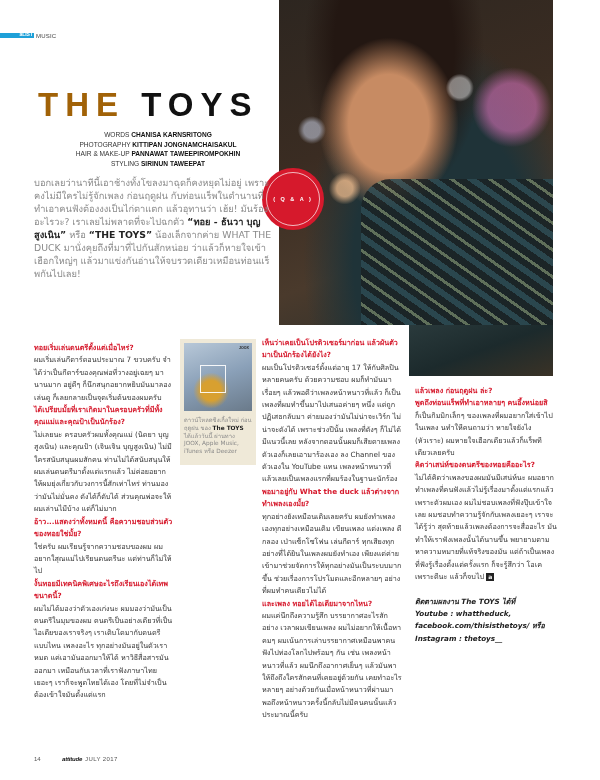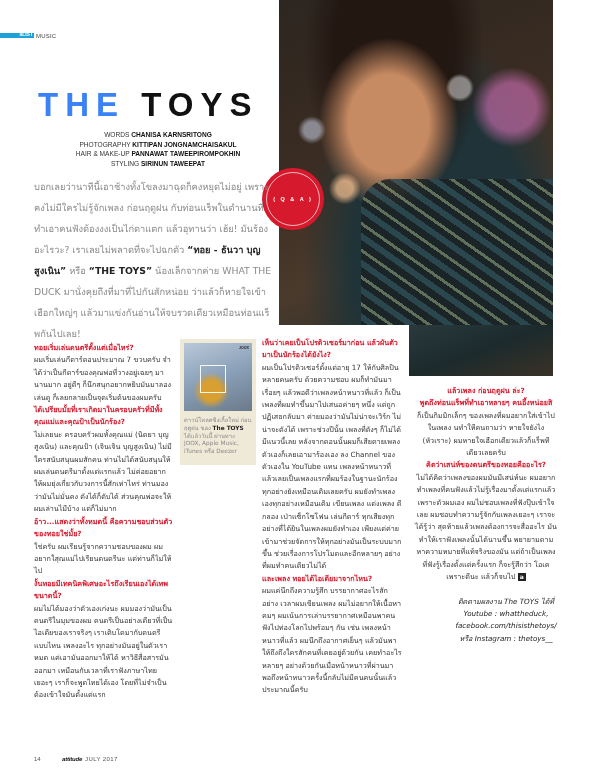--- a/index.html
+++ b/index.html
@@ -5,28 +5,28 @@
   * { box-sizing: border-box; margin: 0; padding: 0; }
   html, body { width: 600px; height: 780px; background: #ffffff; overflow: hidden; }
   body { position: relative; font-family: "DejaVu Sans", sans-serif; color: #333; }
 
   .section-tag { position: absolute; left: 0; top: 31px; height: 9px; display: flex; align-items: center; }
   .section-bar { width: 34px; height: 5px; background: #1ea0d8; position: relative; }
   .section-brand { position: absolute; right: 1px; top: -2px; font-size: 5px; font-weight: bold; color: #fff; font-family: "Liberation Sans", sans-serif; }
   .section-label { font-size: 6px; color: #444; margin-left: 2px; font-family: "Liberation Sans", sans-serif; letter-spacing: 0.2px; }
 
   .title { position: absolute; left: 38px; top: 88px; font-family: "Liberation Sans", sans-serif; font-weight: bold; font-size: 33px; letter-spacing: 7px; line-height: 1; }
-  .title .red { color: #3b82f6; }
+  .title .red { color: #a16207; }
   .title .black { color: #111; text-align: center; }
 
   .credits { position: absolute; left: 38px; top: 130px; width: 240px; text-align: center; font-family: "Liberation Sans", sans-serif; font-size: 6.6px; line-height: 9.5px; color: #333; }
   .credits .role { font-weight: normal; }
   .credits .name { font-weight: bold; color: #111; }
 
-  .intro { position: absolute; left: 34px; top: 176px; width: 238px; font-size: 9.3px; line-height: 21px; color: #8a8a8a; font-family: "DejaVu Sans", sans-serif; }
+  .intro { position: absolute; left: 34px; top: 176px; width: 238px; font-size: 9.3px; line-height: 13px; color: #8a8a8a; font-family: "DejaVu Sans", sans-serif; }
   .intro b { color: #222; }
 
   .photo { position: absolute; left: 279px; top: 0; width: 274px; height: 325px; overflow: hidden;
     background:
       radial-gradient(circle at 66% 27%, rgba(255,255,255,0.45) 0 10px, transparent 14px),
       radial-gradient(circle at 85% 33%, rgba(230,120,200,0.55) 0 24px, transparent 40px),
       radial-gradient(circle at 24% 58%, rgba(255,200,150,0.7) 0 8px, transparent 16px),
       radial-gradient(circle at 12% 40%, rgba(220,230,255,0.5) 0 8px, transparent 14px),
       radial-gradient(ellipse at 40% 38%, #c78b63 0 40px, transparent 70px),
       radial-gradient(ellipse at 42% 15%, #231712 0 60px, transparent 90px),
@@ -40,32 +40,32 @@
 
   .qa-badge { position: absolute; left: 262px; top: 168px; width: 62px; height: 62px; border-radius: 50%; background: #d6192c; display: flex; align-items: center; justify-content: center; }
   .qa-ring { position: absolute; left: 4px; top: 4px; right: 4px; bottom: 4px; border-radius: 50%; border: 0.6px solid rgba(255,255,255,0.7); }
   .qa-text { color: #fff; font-family: "Liberation Sans", sans-serif; font-size: 5.5px; letter-spacing: 2px; font-weight: bold; position: relative; }
 
   .col { position: absolute; font-size: 7.2px; line-height: 12.4px; color: #333; font-family: "DejaVu Sans", sans-serif; }
   .col p { margin: 0; }
   .q { color: #d6192c; font-weight: bold; }
   .col1 { left: 34px; top: 342px; width: 140px; }
   .col2 { left: 262px; top: 337px; width: 140px; }
-  .col3 { left: 415px; top: 385px; width: 142px; text-align: center; }
+  .col3 { left: 415px; top: 385px; width: 142px; }
 
   .album-box { position: absolute; left: 180px; top: 339px; width: 76px; height: 126px; background: #efe9d8; padding: 4px; }
   .album-cover { width: 68px; height: 68px; margin: 0 auto; position: relative;
     background: radial-gradient(circle at 40% 70%, #d8a030 0 10px, transparent 18px), linear-gradient(160deg, #b8c8d8 0%, #8aa0b8 50%, #6a7a8a 100%); }
   .album-jook { position: absolute; right: 3px; top: 3px; font-size: 3.6px; font-weight: bold; color: #222; font-family: "Liberation Sans", sans-serif; }
   .album-frame { position: absolute; left: 16px; top: 22px; width: 26px; height: 28px; border: 0.8px solid rgba(255,255,255,0.9); }
   .album-caption { font-size: 5.8px; line-height: 7.8px; color: #888; margin-top: 6px; }
   .album-caption b { color: #222; }
 
   .end-mark { display: inline-block; background: #222; color: #fff; font-size: 6px; padding: 0 2px; line-height: 8px; font-weight: bold; }
-  .follow { margin-top: 12px; font-style: italic; font-weight: normal; color: #222; margin-left: 40px; }
+  .follow { margin-top: 12px; font-style: italic; font-weight: bold; color: #222; }
 
   .footer { position: absolute; left: 34px; top: 756px; display: flex; align-items: baseline; font-family: "Liberation Sans", sans-serif; font-size: 6px; color: #555; }
   .footer .page-num { width: 28px; }
   .footer .mag { font-weight: bold; color: #111; font-style: italic; margin-right: 3px; letter-spacing: -0.2px; }
   .footer .issue { letter-spacing: 0.4px; }
 </style>
 </head>
 <body>
 
 <div class="section-tag">
@@ -118,20 +118,21 @@
     <div class="album-frame"></div>
   </div>
   <div class="album-caption">
     <span>ดาวน์โหลดซิงเกิ้ลใหม่ ก่อนฤดูฝน ของ </span><b>The TOYS</b><span> ได้แล้ววันนี้ ผ่านทาง JOOX, Apple Music, iTunes หรือ Deezer</span>
   </div>
 </div>
 
 <div class="col col2">
   <p class="q">เห็นว่าเคยเป็นโปรดิวเซอร์มาก่อน แล้วผันตัวมาเป็นนักร้องได้ยังไง?</p>
   <p>ผมเป็นโปรดิวเซอร์ตั้งแต่อายุ 17 ให้กับศิลปินหลายคนครับ ด้วยความชอบ ผมก็ทำมันมาเรื่อยๆ แล้วพอดีว่าเพลงหน้าหนาวที่แล้ว ก็เป็นเพลงที่ผมทำขึ้นมาไปเสนอค่ายๆ หนึ่ง แต่ถูกปฏิเสธกลับมา ค่ายมองว่ามันไม่น่าจะเวิร์ก ไม่น่าจะดังได้ เพราะช่วงปีนั้น เพลงที่ดังๆ ก็ไม่ได้มีแนวนี้เลย หลังจากตอนนั้นผมก็เสียดายเพลงตัวเองก็เลยเอามาร้องเอง ลง Channel ของตัวเองใน YouTube แทน เพลงหน้าหนาวที่แล้วเลยเป็นเพลงแรกที่ผมร้องในฐานะนักร้อง</p>
+  <p class="q">พอมาอยู่กับ What the duck แล้วต่างจากทำเพลงเองมั้ย?</p>
   <p>ทุกอย่างยังเหมือนเดิมเลยครับ ผมยังทำเพลงเองทุกอย่างเหมือนเดิม เขียนเพลง แต่งเพลง ตีกลอง เป่าแซ็กโซโฟน เล่นกีตาร์ ทุกเสียงทุกอย่างที่ได้ยินในเพลงผมยังทำเอง เพียงแต่ค่ายเข้ามาช่วยจัดการให้ทุกอย่างมันเป็นระบบมากขึ้น ช่วยเรื่องการโปรโมตและอีกหลายๆ อย่างที่ผมทำคนเดียวไม่ได้</p>
   <p class="q">และเพลง ทอยได้ไอเดียมาจากไหน?</p>
   <p>ผมแค่นึกถึงความรู้สึก บรรยากาศอะไรสักอย่าง เวลาผมเขียนเพลง ผมไม่อยากให้เนื้อหาคมๆ ผมเน้นการเล่าบรรยากาศเหมือนพาคนฟังไปท่องโลกไปพร้อมๆ กัน เช่น เพลงหน้าหนาวที่แล้ว ผมนึกถึงอากาศเย็นๆ แล้วมันพาให้ถึงถึงใครสักคนที่เคยอยู่ด้วยกัน เคยทำอะไรหลายๆ อย่างด้วยกันเมื่อหน้าหนาวที่ผ่านมา พอถึงหน้าหนาวครั้งนี้กลับไม่มีคนคนนั้นแล้ว ประมาณนี้ครับ</p>
 </div>
 
 <div class="col col3">
   <p class="q">แล้วเพลง ก่อนฤดูฝน ล่ะ?</p>
   <p class="q">พูดถึงท่อนแร็พที่ทำเอาหลายๆ คนอึ้งหน่อยสิ</p>
   <p>ก็เป็นกิมมิกเล็กๆ ของเพลงที่ผมอยากใส่เข้าไปในเพลง นทำใหีคนถามว่า หายใจยังไง (หัวเราะ) ผมหายใจเฮือกเดียวแล้วก็แร็พทีเดียวเลยครับ</p>
   <p class="q">คิดว่าเสน่ห์ของดนตรีของทอยคืออะไร?</p>

